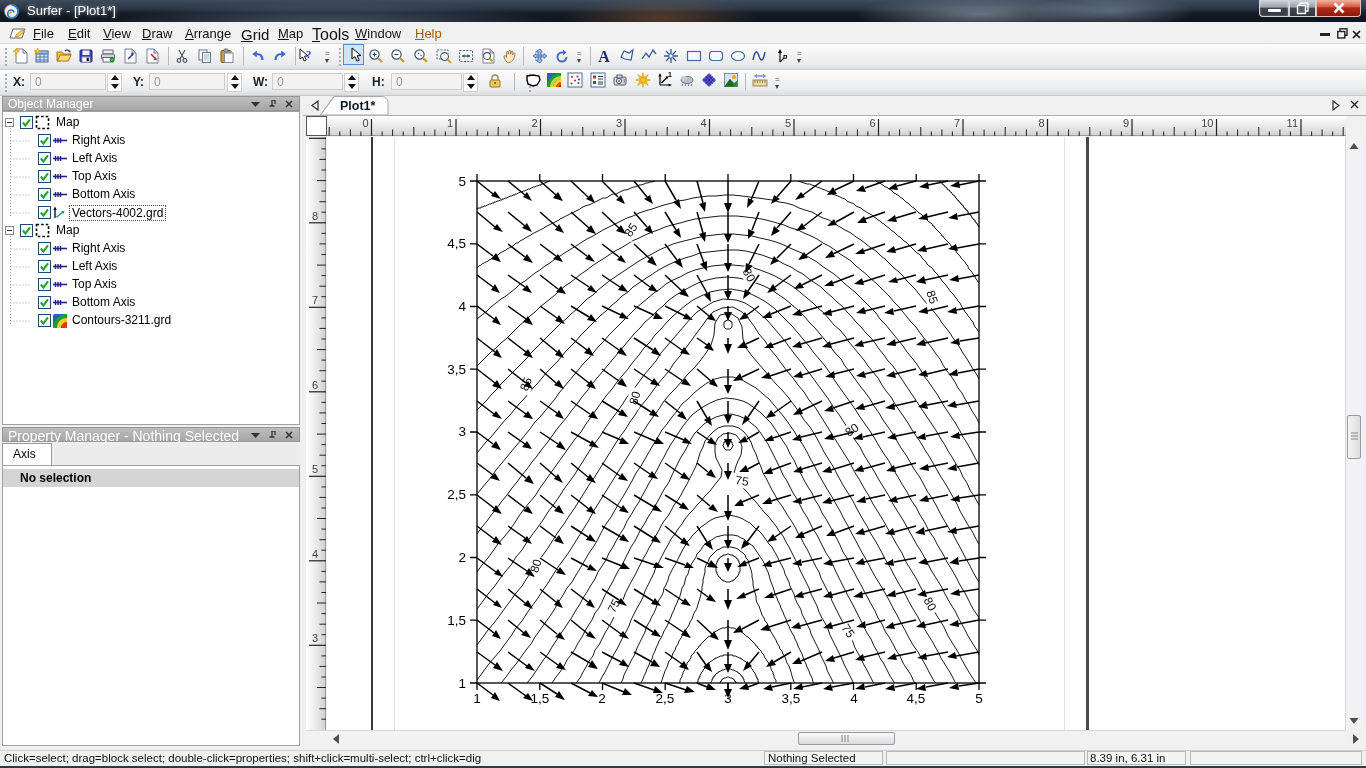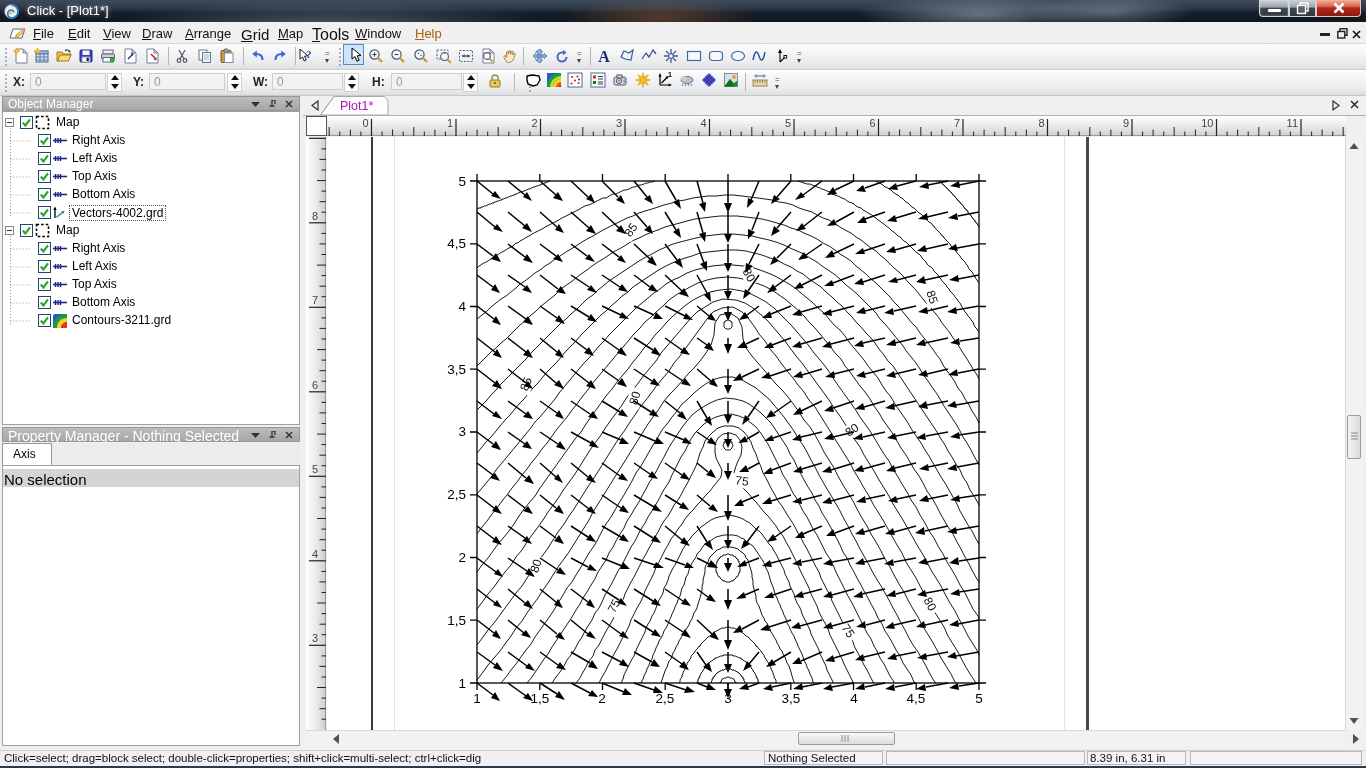--- a/index.html
+++ b/index.html
@@ -4,21 +4,21 @@
 radial-gradient(140px 30px at 660px 18px, rgba(200,120,60,0.35), rgba(0,0,0,0) 70%),
 radial-gradient(180px 26px at 980px 14px, rgba(190,200,215,0.5), rgba(0,0,0,0) 70%),
 radial-gradient(120px 24px at 1110px 12px, rgba(170,190,210,0.45), rgba(0,0,0,0) 70%),
 radial-gradient(300px 34px at 330px 26px, rgba(120,140,160,0.55), rgba(0,0,0,0) 75%),
 linear-gradient(180deg,#3e4c5c 0%,#2a3646 40%,#141c27 60%,#10161e 100%)"></div>
 <svg style="position:absolute;left:4px;top:4px" width="15" height="15" viewBox="0 0 15 15">
     <circle cx="7.5" cy="7.5" r="7" fill="#e8eef4" stroke="#6a7a8a" stroke-width="0.7"></circle>
     <path d="M7.5 1A6.5 6.5 0 0 1 14 7.5 6.5 6.5 0 0 1 7.5 14 4.2 4.2 0 0 1 3.8 9.5 3.4 3.4 0 0 1 7.2 6a2.6 2.6 0 0 1 2.6 2.6" fill="none" stroke="#2a7ac0" stroke-width="1.7"></path>
     <circle cx="6.3" cy="8.8" r="1.7" fill="#f0c040"></circle>
   </svg>
-<div class="abs" style="left:27px;top:3px;font-size:13px;color:#fff;text-shadow:0 0 4px rgba(255,255,255,0.6)">Click - [Plot1*]</div>
+<div class="abs" style="left:27px;top:3px;font-size:13px;color:#fff;text-shadow:0 0 4px rgba(255,255,255,0.6)">Surfer - [Plot1*]</div>
 <div class="abs" style="left:1259px;top:0;width:30px;height:17px;border:1px solid #cfd4da;border-top:none;border-radius:0 0 0 4px;background:linear-gradient(180deg,#cdd2d8 0%,#9aa2ab 45%,#3f4750 50%,#31383f 100%);box-shadow:inset 0 0 2px rgba(255,255,255,0.5)">
     <div style="position:absolute;left:8px;top:9px;width:13px;height:3px;background:#fff;border-radius:1px"></div>
   </div>
 <div class="abs" style="left:1289px;top:0;width:27px;height:17px;border:1px solid #cfd4da;border-top:none;background:linear-gradient(180deg,#cdd2d8 0%,#9aa2ab 45%,#3f4750 50%,#31383f 100%)">
     <svg style="position:absolute;left:6px;top:2px" width="15" height="13" viewBox="0 0 15 13">
       <rect x="4" y="1" width="8" height="8" fill="none" stroke="#fff" stroke-width="1.4"></rect>
       <rect x="1.5" y="3.5" width="8" height="8" fill="#5a6068" stroke="#fff" stroke-width="1.4"></rect>
     </svg>
   </div>
 <div class="abs" style="left:1316px;top:0;width:45px;height:17px;border:1px solid #e8c0b8;border-top:none;border-radius:0 0 4px 0;background:linear-gradient(180deg,#f0b4a0 0%,#d95f4a 40%,#b02a18 50%,#8c1a0c 100%)">
@@ -518,30 +518,30 @@
 <svg class="abs" style="left:250px;top:431px" width="44" height="9" viewBox="0 0 44 9">
     <path d="M1 2l4.5 5L10 2z" fill="#333"></path>
     <path d="M22 0v6M19.5 6h5M22 0h3v4" fill="none" stroke="#333" stroke-width="1.3"></path>
     <path d="M36 1l6 6M42 1l-6 6" stroke="#333" stroke-width="1.5"></path>
   </svg>
 <div class="abs" style="left:2px;top:443px;width:298px;height:22px;background:#ececec"></div>
 <div class="abs" style="left:2px;top:443px;width:50px;height:22px;background:#fff;border:1px solid #999;border-bottom:none"></div>
 <div class="abs" style="left:13px;top:447px;font-size:12px;color:#000">Axis</div>
 <div class="abs" style="left:2px;top:465px;width:298px;height:281px;background:#fff;border:1px solid #a0a0a0"></div>
 <div class="abs" style="left:3px;top:469px;width:296px;height:18px;background:#d4d4d4"></div>
-<div class="abs" style="left:4px;top:471px;font-size:15px;font-weight:normal;color:#000">No selection</div>
+<div class="abs" style="left:20px;top:471px;font-size:12px;font-weight:bold;color:#000">No selection</div>
 <div class="abs" style="left:303px;top:96px;width:1063px;height:650px;background:#f0f0f0"></div>
 <svg class="abs" style="left:310px;top:100px" width="10" height="11" viewBox="0 0 10 11">
     <path d="M8 1L2 5.5 8 10z" fill="none" stroke="#333" stroke-width="1.2"></path>
   </svg>
 <svg class="abs" style="left:320px;top:96px" width="72" height="19" viewBox="0 0 72 19">
     <path d="M14 0.5H62a6 6 0 0 1 6 6V19H0.5z" fill="#fdfdfd" stroke="#a8a8a8" transform="translate(0,0) scale(1,1)"></path>
     <path d="M0.5 19L14 0.5" stroke="#a8a8a8" fill="none"></path>
   </svg>
-<div class="abs" style="left:340px;top:99px;font-size:12.5px;font-weight:normal;color:#a21caf">Plot1*</div>
+<div class="abs" style="left:340px;top:99px;font-size:12.5px;font-weight:bold;color:#0f172a">Plot1*</div>
 <svg class="abs" style="left:1331px;top:100px" width="10" height="11" viewBox="0 0 10 11">
     <path d="M2 1l6 4.5L2 10z" fill="none" stroke="#333" stroke-width="1.2"></path>
   </svg>
 <svg class="abs" style="left:1350px;top:100px" width="9" height="9" viewBox="0 0 9 9">
     <path d="M1 1L8 8M8 1L1 8" stroke="#222" stroke-width="1.4"></path>
   </svg>
 <div class="abs" style="left:303px;top:115px;width:1063px;height:1px;background:#b0b0b0"></div>
 <div class="abs" style="left:306px;top:116px;width:1040px;height:20px;background:linear-gradient(180deg,#ffffff,#e9e9e9 55%,#d2d2d2);border-bottom:1px solid #9a9a9a"></div>
 <div class="abs" style="left:306px;top:116px;width:21px;height:20px;background:#fff;border:1px solid #555"></div>
 <div class="abs" style="left:306px;top:137px;width:20px;height:593px;background:linear-gradient(90deg,#ffffff,#e9e9e9 55%,#d2d2d2);border-right:1px solid #9a9a9a"></div>

